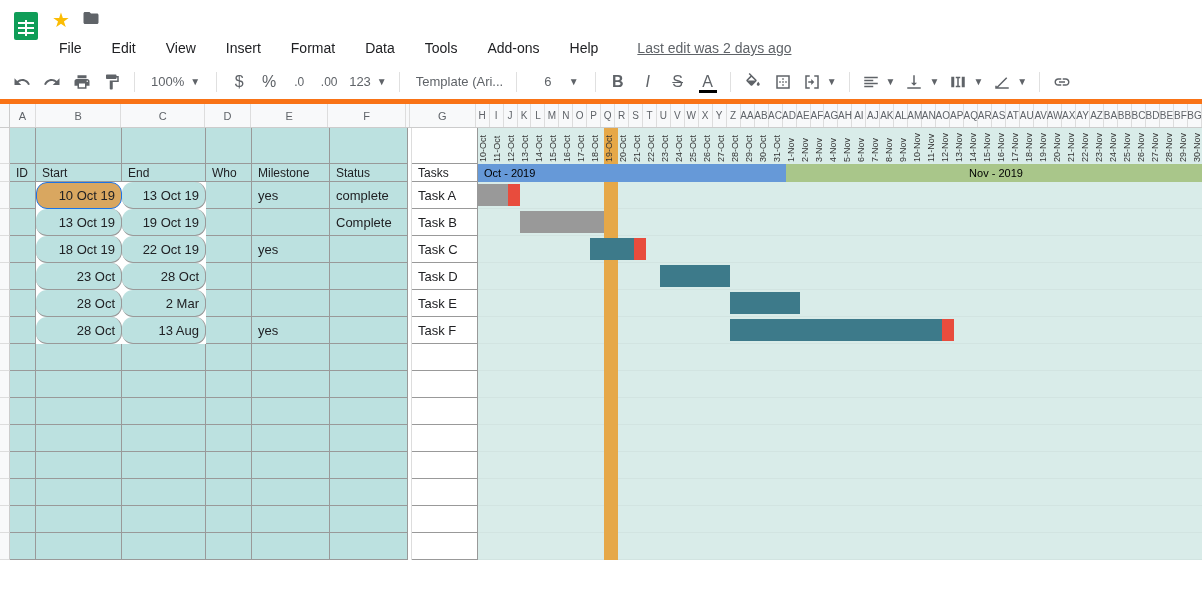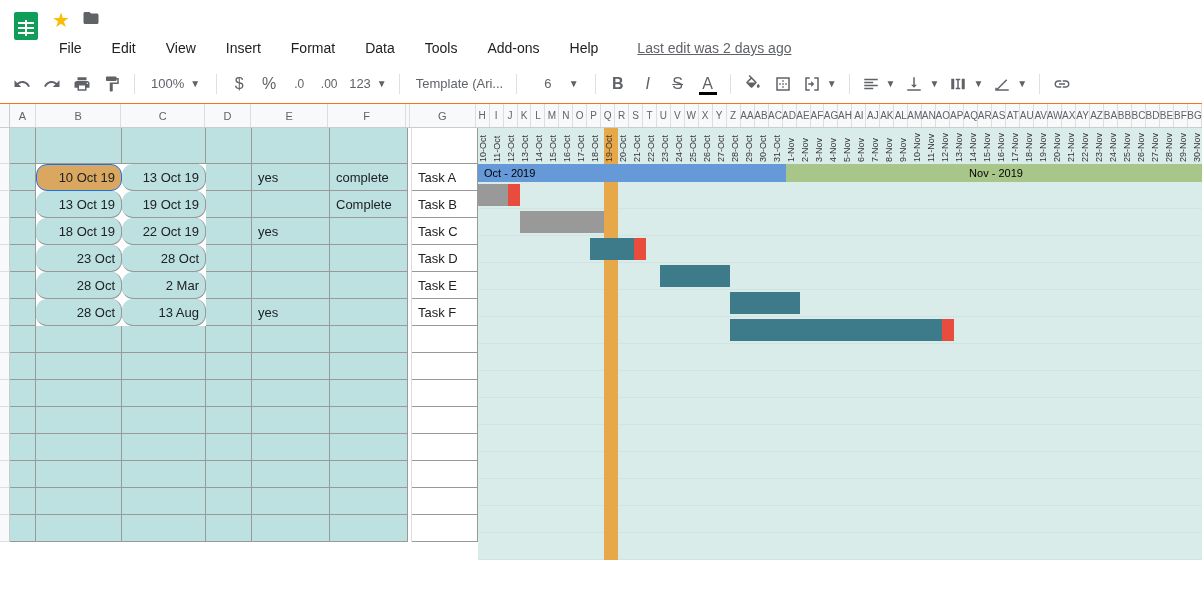--- a/index.html
+++ b/index.html
@@ -12,21 +12,21 @@
   .title-area { display: flex; flex-direction: column; flex: 1; }
   .title-row { display: flex; align-items: center; gap: 12px; }
   .doc-title { font-size: 18px; color: #5f6368; font-weight: 400; padding: 2px 6px; }
   .star-icon { color: #fbbc04; font-size: 20px; cursor: pointer; }
   .folder-icon { color: #5f6368; font-size: 18px; cursor: pointer; }
   .menu-bar { display: flex; gap: 16px; padding: 4px 0; align-items: center; }
   .menu-item { padding: 4px 7px; font-size: 14px; color: #202124; cursor: pointer; border-radius: 3px; }
   .last-edit { color: #5f6368; text-decoration: underline; font-size: 14px; margin-left: 16px; cursor: pointer; }
   
   
-  .toolbar { display: flex; align-items: center; padding: 4px 8px; border-bottom: 1px solid #f97316; gap: 2px; height: 40px; }
+  .toolbar { display: flex; align-items: center; padding: 4px 8px; border-bottom: 5px solid #f97316; gap: 2px; height: 40px; }
   .tb-btn { width: 28px; height: 28px; display: flex; align-items: center; justify-content: center; color: #5f6368; cursor: pointer; border-radius: 2px; font-size: 16px; }
   .tb-sep { width: 1px; height: 20px; background: #e0e0e0; margin: 0 6px; }
   .tb-dd { display: flex; align-items: center; padding: 0 8px; height: 28px; font-size: 13px; color: #5f6368; cursor: pointer; gap: 6px; }
   .tb-dd .caret { font-size: 10px; }
   .tb-font { width: 100px; overflow: hidden; white-space: nowrap; }
   .tb-size { width: 30px; text-align: center; }
   .text-color-stack { position: relative; width: 22px; height: 22px; display: inline-flex; align-items:center; justify-content:center; }
   .text-color-underline { position: absolute; bottom: 0; left: 2px; right: 2px; height: 3px; background: #000; }
   
   
@@ -282,20 +282,31 @@
           <div class="row-hdr-col" style="height: 36px;"></div>
           <div class="cell hdr-cell" style="width: 26px; height: 36px;"></div>
           <div class="cell hdr-cell" style="width: 86px; height: 36px;"></div>
           <div class="cell hdr-cell" style="width: 84px; height: 36px;"></div>
           <div class="cell hdr-cell" style="width: 46px; height: 36px;"></div>
           <div class="cell hdr-cell" style="width: 78px; height: 36px;"></div>
           <div class="cell hdr-cell" style="width: 78px; height: 36px;"></div>
           <div class="spacer-col" style="height: 36px;"></div>
           <div class="task-cell" style="width: 66px; height: 36px; background: rgb(255, 255, 255);"></div>
         </div>
+        <div class="row" style="height: 18px;">
+          <div class="row-hdr-col" style="height: 18px;"></div>
+          <div class="cell hdr-cell" style="width: 26px; height: 18px; font-size: 12px;">ID</div>
+          <div class="cell hdr-cell" style="width: 86px; height: 18px; font-size: 12px;">Start</div>
+          <div class="cell hdr-cell" style="width: 84px; height: 18px; font-size: 12px;">End</div>
+          <div class="cell hdr-cell" style="width: 46px; height: 18px; font-size: 12px;">Who</div>
+          <div class="cell hdr-cell" style="width: 78px; height: 18px; font-size: 12px;">Milestone</div>
+          <div class="cell hdr-cell" style="width: 78px; height: 18px; font-size: 12px;">Status</div>
+          <div class="spacer-col" style="height: 18px;"></div>
+          <div class="task-cell" style="width: 66px; height: 18px; font-size: 12px;">Tasks</div>
+        </div>
         <div class="row">
           <div class="row-hdr-col"></div>
           <div class="cell data-cell" style="width: 26px;"></div>
           <div class="cell data-cell right-align selected-cell" style="width: 86px;">10 Oct 19</div>
           <div class="cell data-cell right-align" style="width: 84px;">13 Oct 19</div>
           <div class="cell data-cell" style="width: 46px;"></div>
           <div class="cell data-cell" style="width: 78px;">yes</div>
           <div class="cell data-cell" style="width: 78px;">complete</div>
           <div class="spacer-col"></div>
           <div class="task-cell" style="width: 66px;">Task A</div>

